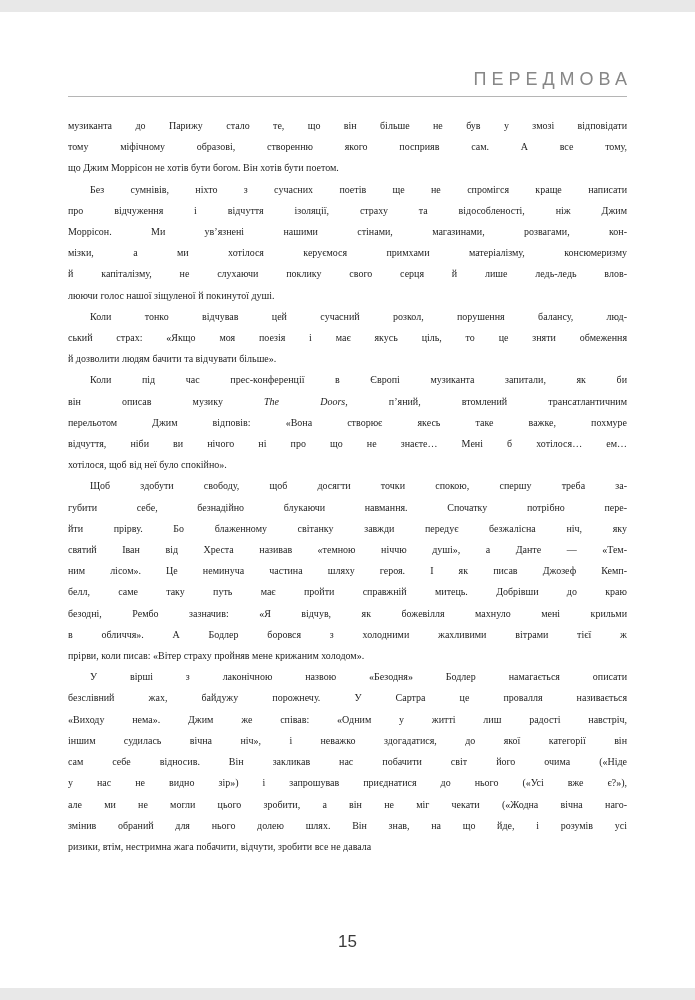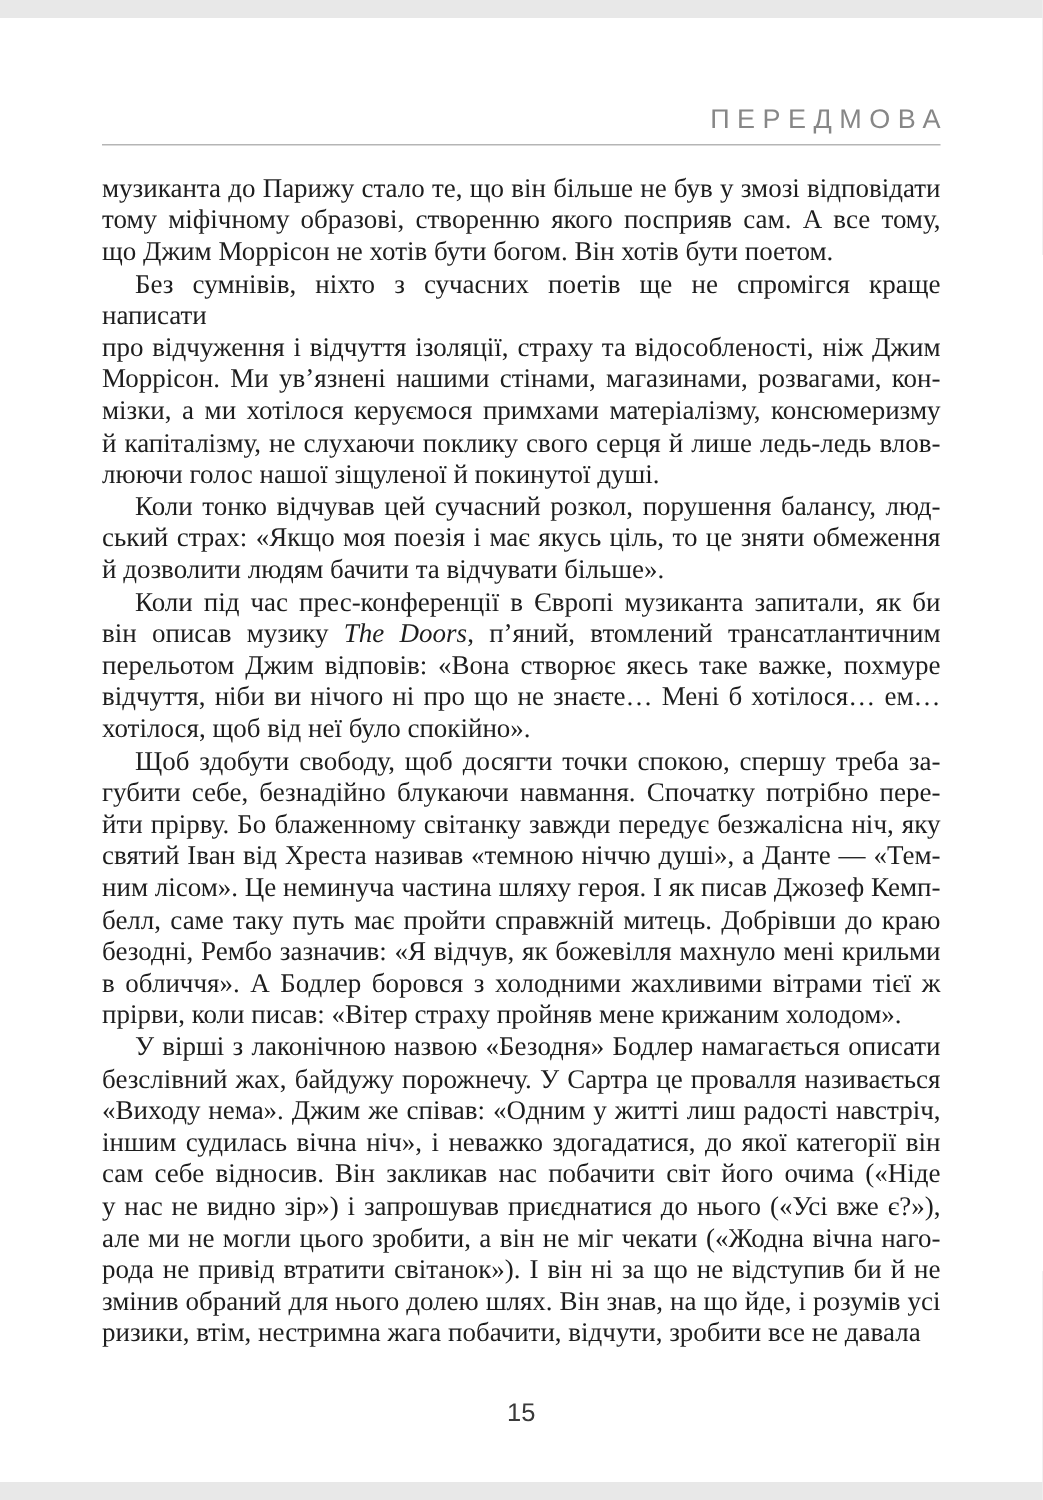--- a/index.html
+++ b/index.html
@@ -18,21 +18,21 @@
     font-size:18px; letter-spacing:5px;
     color:var(--header_text,#878787);
   }
   .running-head .rh-text { margin-right:-5px; }
   .header-rule {
     position:absolute; left:68px; top:84px; width:559px; height:1px;
     background:var(--rule,#b5b5b5);
   }
   .page-body {
     position:absolute; left:68px; top:103px; width:559px;
-    font-size:18px; line-height:21.2px;
+    font-size:10px; line-height:21.2px;
     color:var(--body_text,#1e1e1e);
   }
   .para { margin:0; }
   .ln { text-align:justify; text-align-last:justify; }
   .ln.last { text-align-last:left; }
   .ln.ind { text-indent:22px; }
   .italic { font-style:italic; }
   .folio {
     position:absolute; left:0; top:920px; width:695px;
     text-align:center;
@@ -95,21 +95,20 @@
     </div>
 
     <div class="para">
       <div class="ln ind">У вірші з лаконічною назвою «Безодня» Бодлер намагається описати</div>
       <div class="ln">безслівний жах, байдужу порожнечу. У Сартра це провалля називається</div>
       <div class="ln">«Виходу нема». Джим же співав: «Одним у житті лиш радості навстріч,</div>
       <div class="ln">іншим судилась вічна ніч», і неважко здогадатися, до якої категорії він</div>
       <div class="ln">сам себе відносив. Він закликав нас побачити світ його очима («Ніде</div>
       <div class="ln">у нас не видно зір») і запрошував приєднатися до нього («Усі вже є?»),</div>
       <div class="ln">але ми не могли цього зробити, а він не міг чекати («Жодна вічна наго-</div>
-      <div class="ln">рода не привід втратити світанок»). І він ні за що не відступив би й не</div>
       <div class="ln">змінив обраний для нього долею шлях. Він знав, на що йде, і розумів усі</div>
       <div class="ln last">ризики, втім, нестримна жага побачити, відчути, зробити все не давала</div>
     </div>
 
   </div>
 
   <div class="folio">15</div>
 
 </div>
 

